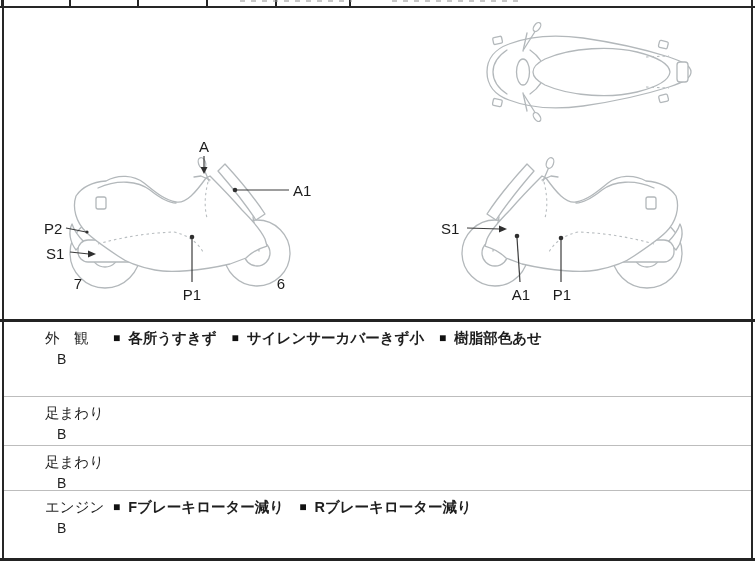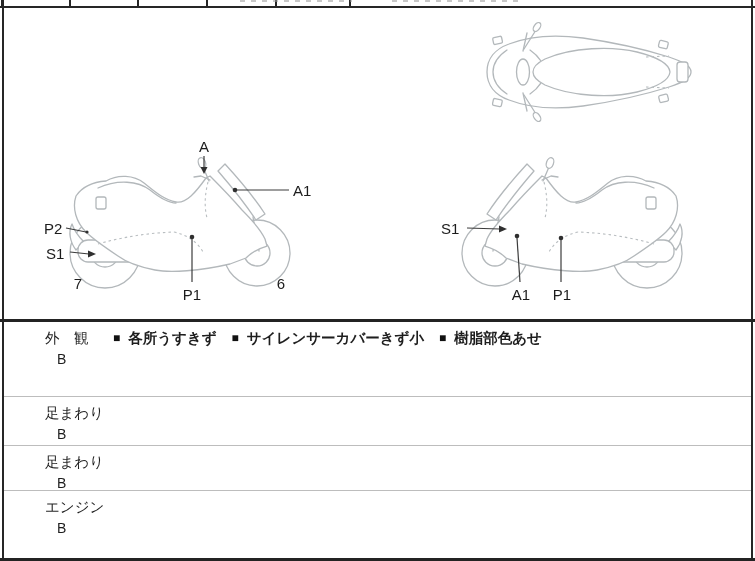--- a/index.html
+++ b/index.html
@@ -183,18 +183,19 @@
     </div>
 
     <div class="note-row" style="height:44px">
       <div class="note-cat">足まわり</div>
       <div class="note-grade">B</div>
     </div>
 
     <div class="note-row last" style="height:67px">
       <div class="note-cat">エンジン</div>
       <div class="note-grade">B</div>
+      <div class="note-items"><span class="note-item"><span class="bullet">■</span>Fブレーキローター減り</span><span class="note-item"><span class="bullet">■</span>Rブレーキローター減り</span></div>
     </div>
 
   </div>
 
   <div class="bottom-rule"></div>
 </div>
 
 </body></html>

